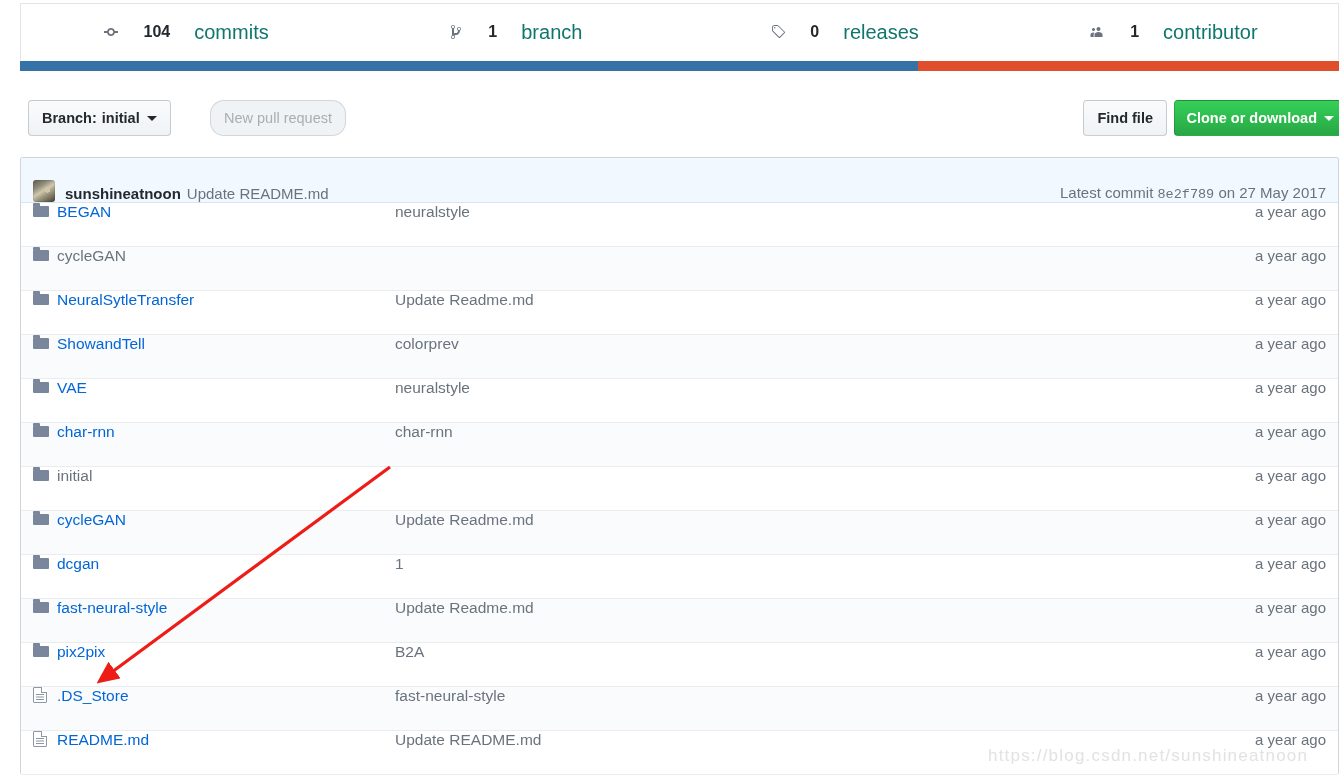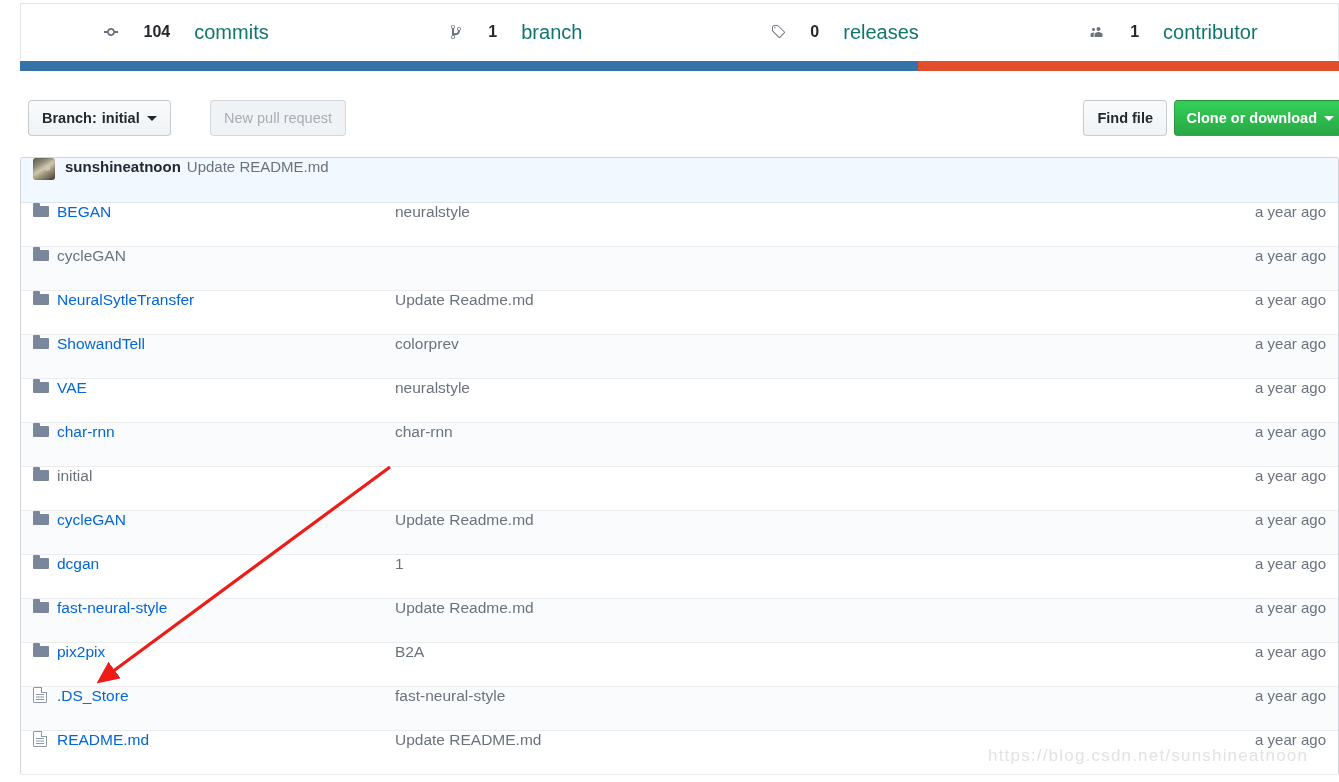--- a/index.html
+++ b/index.html
@@ -114,20 +114,21 @@
   }
   .btn-npr {
     position: absolute;
     left: 182px;
     top: 0;
     background: #eff3f6;
     color: #a8aeb4;
     border-color: rgba(27,31,35,0.13);
     font-weight: normal;
     cursor: default;
+    border-radius: 14px;
   }
   .btn-find {
     position: absolute;
     right: 180px;
     top: 0;
   }
   .btn-clone {
     position: absolute;
     right: 0;
     top: 0;
@@ -148,21 +149,21 @@
     border-radius: 3px;
     border-bottom: none;
     overflow: hidden;
     background: #fff;
   }
   .commit-bar {
     background: #f1f8ff;
     border-bottom: 1px solid #d8e6f4;
     height: 45px;
     display: flex;
-    align-items: flex-start;
+    align-items: flex-end;
     padding: 0 12px 0 12px;
   }
   .avatar {
     width: 22px; height: 22px;
     border-radius: 3px;
     flex: none;
     margin-right: 10px;
     background:
       radial-gradient(circle at 66% 45%, #cfc6ac 0 14%, rgba(0,0,0,0) 15%),
       linear-gradient(148deg, #5d5a4e 0%, #8d8a76 28%, #cfc8ae 48%, #a59d82 62%, #3d3b33 100%);
@@ -379,20 +380,26 @@
       <span class="caret"></span>
     </button>
   </div>
 
   <div class="filebox">
 
     <div class="commit-bar">
       <div class="avatar"></div>
       <span class="commit-author">sunshineatnoon</span>
       <span class="commit-msg">Update README.md</span>
+      <span class="commit-right">
+        <span>Latest commit</span>
+        <span class="sha">8e2f789</span>
+        <span>on</span>
+        <span>27 May 2017</span>
+      </span>
     </div>
 
     <div id="file-rows">
         <div class="row">
           <div class="cell-icon">
             <span class="folder-ico"></span>
           </div>
           <div class="cell-name">BEGAN</div>
           <div class="cell-msg">neuralstyle</div>
           <div class="cell-age">a year ago</div>

